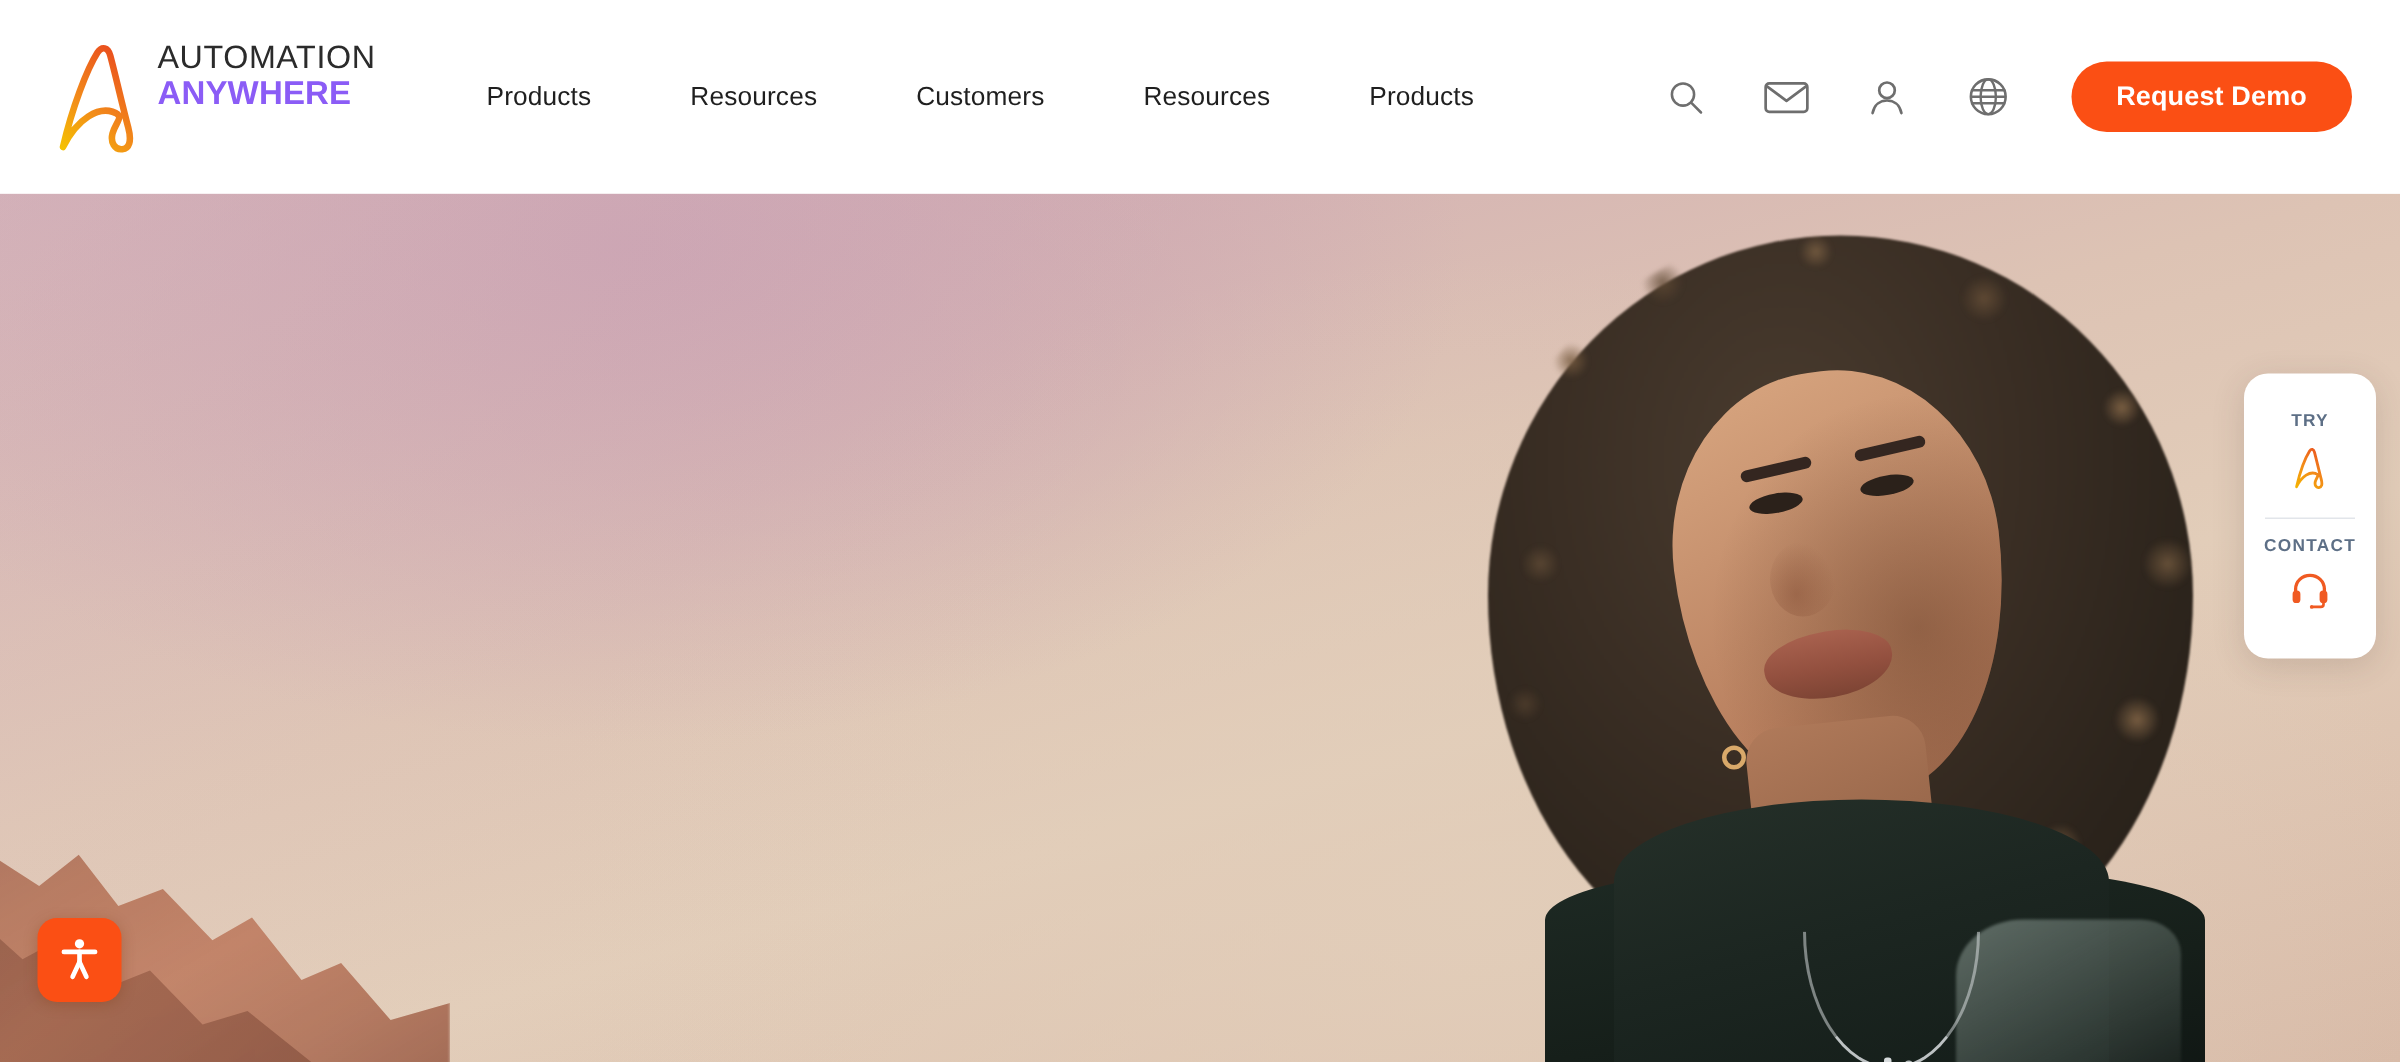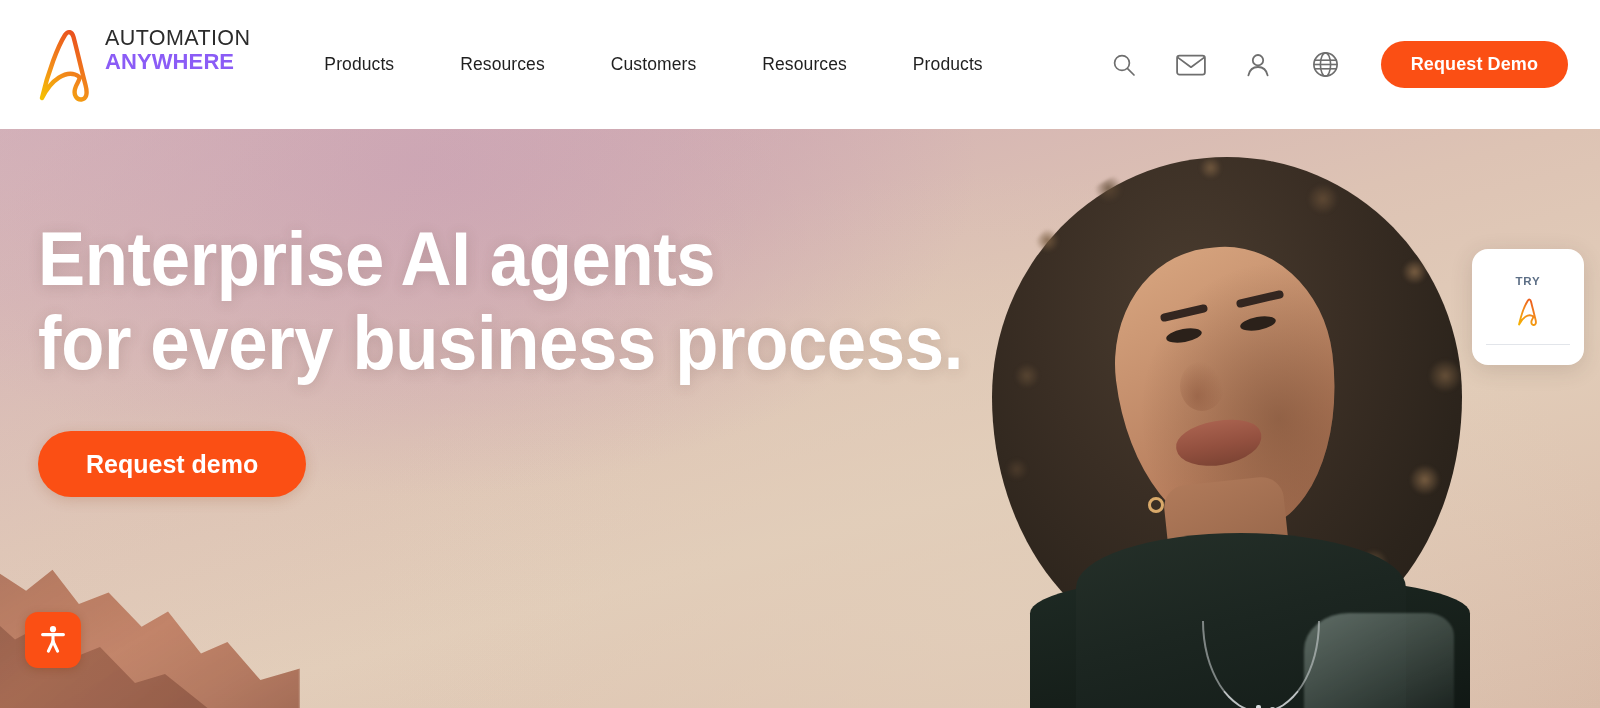--- a/index.html
+++ b/index.html
@@ -244,21 +244,21 @@
     font-size:25px; font-weight:700;
     height:66px; padding:0 48px;
     border-radius:36px;
     font-family:"Liberation Sans", sans-serif;
     box-shadow:0 3px 14px rgba(140,60,20,.20);
   }
 
   
   .side-widget{
     position:absolute; right:16px; top:120px;
-    width:112px;
+    width:88px;
     background:#fff;
     border-radius:16px;
     box-shadow:0 5px 22px rgba(70,50,45,.16);
     z-index:30;
     padding:18px 0 16px;
   }
   .sw-item{
     display:flex; flex-direction:column; align-items:center;
     gap:11px; padding:8px 0 12px; cursor:pointer;
   }
@@ -381,47 +381,52 @@
     <div class="earring"></div>
     <div class="coat"></div>
     <div class="turtleneck"></div>
     <div class="coat-hl"></div>
     <div class="necklace"></div>
     <div class="pendant"></div>
     <div class="pendant2"></div>
   </div>
   <div class="light-wash"></div>
 
-  <div class="hero-copy">
-    <h1 class="headline">
-      <span>Enterprise AI agents</span>
-      <span class="l2">for every business process.</span>
-    </h1>
-    <button class="hero-cta">Request demo</button>
-  </div>
 
   <div class="side-widget">
     <div class="sw-item">
       <span class="sw-label">TRY</span>
       <span>
         <svg width="25" height="28" viewBox="0 0 58 74" fill="none" xmlns="http://www.w3.org/2000/svg">
           <defs>
             <linearGradient id="aaGrad2" x1="2" y1="72" x2="54" y2="8" gradientUnits="userSpaceOnUse">
               <stop offset="0" stop-color="#f5b400"></stop>
               <stop offset="0.5" stop-color="#f28a1a"></stop>
               <stop offset="1" stop-color="#ea4f1f"></stop>
             </linearGradient>
           </defs>
           <path d="M4 70 C10 44 20 18 27 7 C30 2.5 34 3.5 35.5 9 C38.5 20 44 44 47.5 57 C50 66.5 48 71 43.5 71.5 C38.5 72 35.5 67 37 61 C39 53 46 49.5 37 46.5 C28 43.5 14 50 4 70 Z" stroke="url(#aaGrad2)" stroke-width="5" stroke-linecap="round" stroke-linejoin="round" fill="none"></path>
         </svg>
       </span>
     </div>
 
     <div class="sw-div"></div>
 
+    <div class="sw-item">
+      <span class="sw-label">CONTACT</span>
+      <span>
+        <svg width="26" height="25" viewBox="0 0 26 25" fill="none" xmlns="http://www.w3.org/2000/svg">
+          <path d="M3.4 14 V11.8 C3.4 6.6 7.7 2.6 13 2.6 C18.3 2.6 22.6 6.6 22.6 11.8 V14" stroke="#f05a22" stroke-width="2.2" stroke-linecap="round" fill="none"></path>
+          <rect x="1.4" y="12.6" width="5.2" height="8.4" rx="2.4" fill="#f05a22"></rect>
+          <rect x="19.4" y="12.6" width="5.2" height="8.4" rx="2.4" fill="#f05a22"></rect>
+          <path d="M22 21 V22 C22 23 21.2 23.6 20.2 23.6 H15.6" stroke="#f05a22" stroke-width="1.8" stroke-linecap="round" fill="none"></path>
+          <circle cx="14.2" cy="23.6" r="1.3" fill="#f05a22"></circle>
+        </svg>
+      </span>
+    </div>
   </div>
 
   <button class="a11y-fab">
     <span>
       <svg width="32" height="32" viewBox="0 0 32 32" fill="none" xmlns="http://www.w3.org/2000/svg">
         <circle cx="16" cy="6.2" r="3.1" fill="#ffffff"></circle>
         <path d="M5.6 11.6 H26.4" stroke="#ffffff" stroke-width="3.1" stroke-linecap="round"></path>
         <path d="M16 11.6 V19" stroke="#ffffff" stroke-width="3.1" stroke-linecap="round"></path>
         <path d="M16 18.4 L11.4 28.2" stroke="#ffffff" stroke-width="3.1" stroke-linecap="round"></path>
         <path d="M16 18.4 L20.6 28.2" stroke="#ffffff" stroke-width="3.1" stroke-linecap="round"></path>

